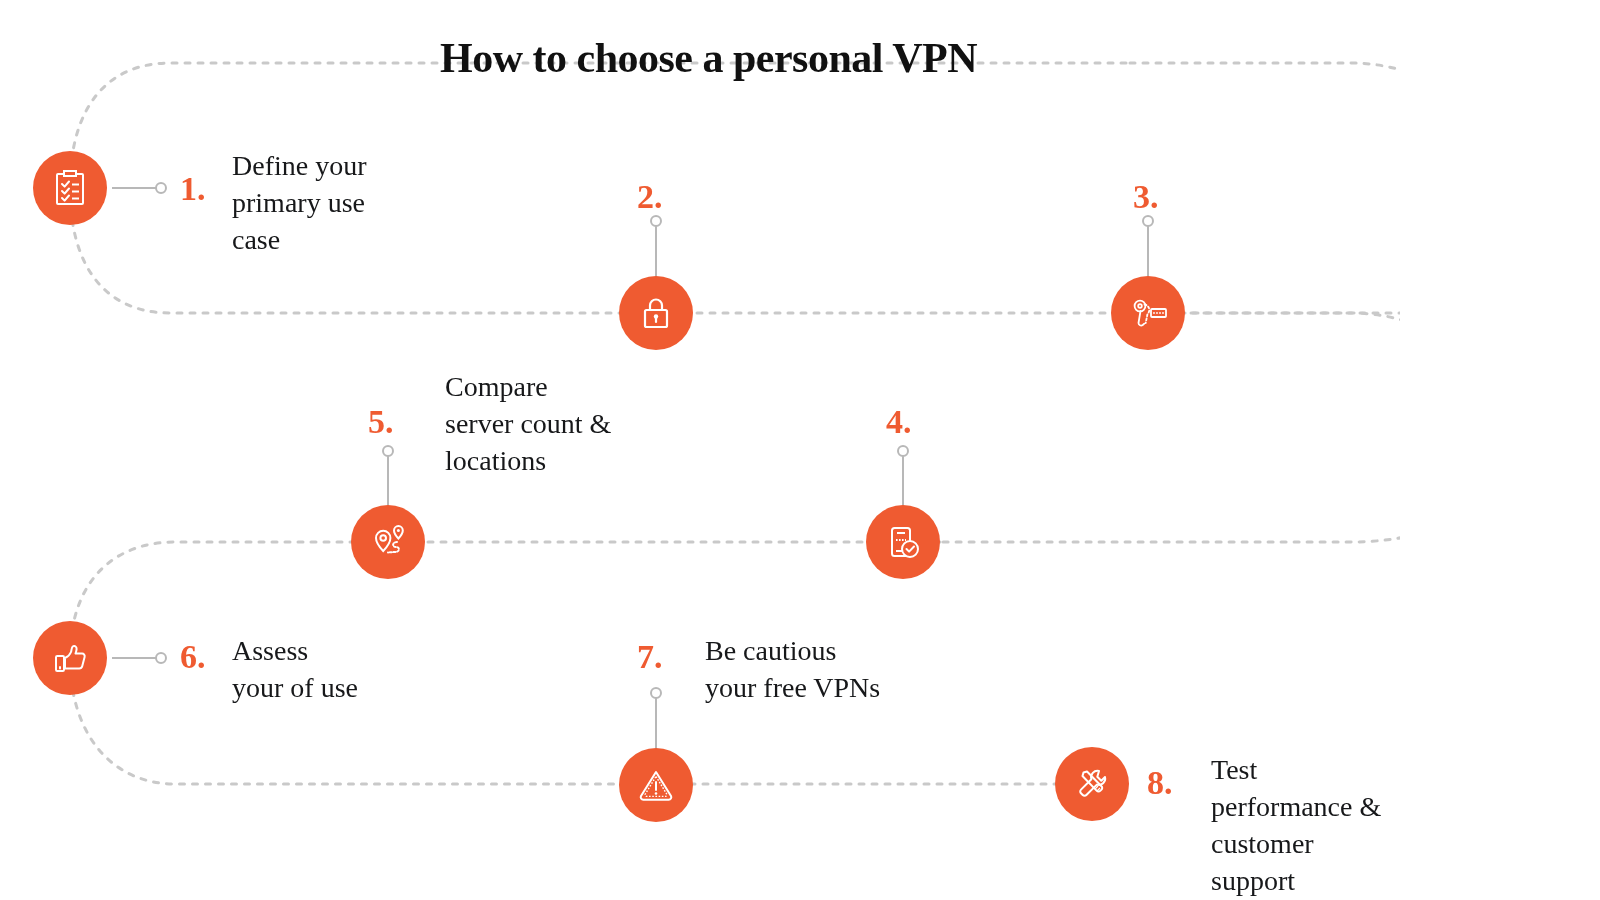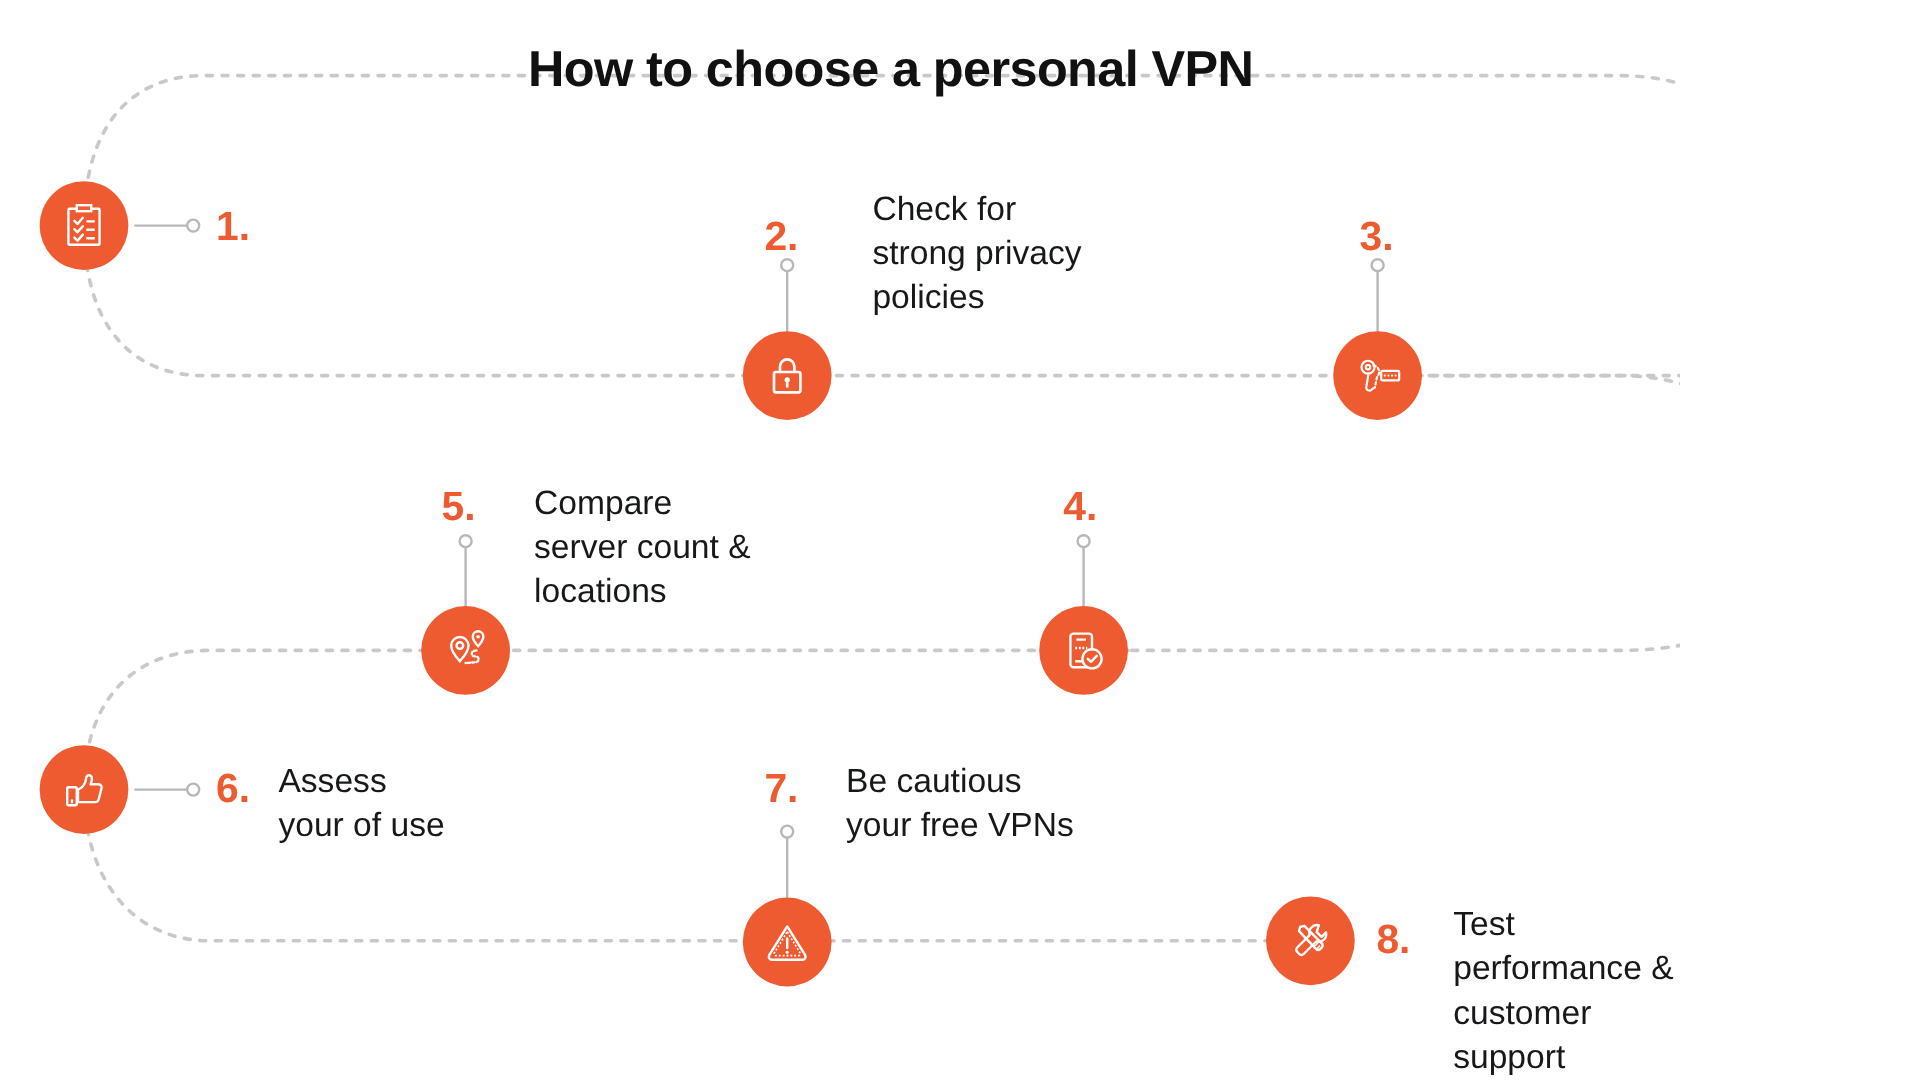--- a/index.html
+++ b/index.html
@@ -5,21 +5,21 @@
   html, body {
     margin: 0;
     padding: 0;
     background: #ffffff;
   }
   #canvas {
     position: relative;
     width: 1400px;
     height: 900px;
     background: #ffffff;
-    font-family: Liberation Sans, sans-serif;
+    font-family: Liberation Serif, serif;
     overflow: hidden;
   }
   #pathSvg {
     position: absolute;
     left: 0;
     top: 0;
     width: 1600px;
     height: 900px;
     pointer-events: none;
   }
@@ -105,35 +105,35 @@
         <path d="M13 17 l2.6 2.6 L20 14.5" stroke-linecap="round" stroke-linejoin="round"></path>
         <line x1="23" y1="17.5" x2="30" y2="17.5"></line>
         <path d="M13 24 l2.6 2.6 L20 21.5" stroke-linecap="round" stroke-linejoin="round"></path>
         <line x1="23" y1="24.5" x2="30" y2="24.5"></line>
         <path d="M13 31 l2.6 2.6 L20 28.5" stroke-linecap="round" stroke-linejoin="round"></path>
         <line x1="23" y1="31.5" x2="30" y2="31.5"></line>
       </svg>
     </span>
   </div>
   <div class="num" style="left:180px; top:172px;">1.</div>
+  <div class="label" style="left:232px; top:148px;">Define your
+primary use
+case</div>
 
   <div class="node" style="left:619px; top:276px;">
     <span>
       <svg width="40" height="40" viewBox="0 0 40 40" fill="none" stroke="#ffffff" stroke-width="2.2">
         <rect x="9" y="17" width="22" height="17" rx="1.5"></rect>
         <path d="M14 17 v-4.5 a6 6 0 0 1 12 0 V17" stroke-linecap="round"></path>
         <circle cx="20" cy="23.5" r="2.2" fill="#ffffff" stroke="none"></circle>
         <line x1="20" y1="25" x2="20" y2="29" stroke-linecap="round"></line>
       </svg>
     </span>
   </div>
   <div class="num" style="left:637px; top:180px;">2.</div>
-  <div class="label" style="left:727px; top:156px;">Check for
-strong privacy
-policies</div>
 
   <div class="node" style="left:1111px; top:276px;">
     <span>
       <svg width="44" height="40" viewBox="0 0 44 40" fill="none" stroke="#ffffff" stroke-width="1.8">
         <circle cx="14" cy="13" r="5.4"></circle>
         <circle cx="14" cy="13" r="1.8"></circle>
         <path d="M14.5 18 L12.5 30 a2.6 2.6 0 0 0 4.2 2 l1.6-1.4" stroke-linecap="round" stroke-linejoin="round"></path>
         <path d="M18.5 11.5 a5.5 5.5 0 0 1 3 9.5 l-1.8 9" stroke-dasharray="2 2.2" stroke-linecap="round"></path>
         <rect x="25" y="16" width="15" height="8" rx="1"></rect>
         <circle cx="28" cy="20" r="0.9" fill="#ffffff" stroke="none"></circle>
@@ -164,21 +164,21 @@
       <svg width="44" height="42" viewBox="0 0 44 42" fill="none" stroke="#ffffff" stroke-width="2">
         <path d="M14 12 a7.2 7.2 0 0 1 14.4 0 c0 5.4 -7.2 13 -7.2 13 S14 17.4 14 12 z" transform="translate(-4,5)"></path>
         <circle cx="17.2" cy="17" r="2.8"></circle>
         <path d="M28 9.5 a4.4 4.4 0 0 1 8.8 0 c0 3.3 -4.4 8 -4.4 8 S28 12.8 28 9.5 z"></path>
         <circle cx="32.4" cy="9.6" r="1.5" fill="#ffffff" stroke="none"></circle>
         <path d="M31 21 c-5 0 -5 5 -1 5 c4 0 4 5 -1 5 l-7 0.5" stroke-dasharray="1.8 1.8" stroke-linecap="round"></path>
       </svg>
     </span>
   </div>
   <div class="num" style="left:368px; top:405px;">5.</div>
-  <div class="label" style="left:445px; top:369px;margin-top:32px;">Compare
+  <div class="label" style="left:445px; top:369px;">Compare
 server count &amp;
 locations</div>
 
   <div class="node" style="left:33px; top:621px;">
     <span>
       <svg width="42" height="42" viewBox="0 0 42 42" fill="none" stroke="#ffffff" stroke-width="2">
         <rect x="7" y="19" width="8" height="15" rx="1.2"></rect>
         <line x1="11" y1="30" x2="11" y2="31.5" stroke-linecap="round"></line>
         <path d="M16 21 c2.5 -1 5 -3.5 6 -6 c0.7 -1.8 0.3 -5 2.2 -5.8 c2 -0.8 3.6 0.9 3.4 3 c-0.15 1.8 -1.1 4.4 -1.1 4.4 h6.6 a2.6 2.6 0 0 1 2.5 3.3 l-2.4 9.3 a3 3 0 0 1 -2.9 2.2 H16 z" stroke-linejoin="round"></path>
       </svg>

